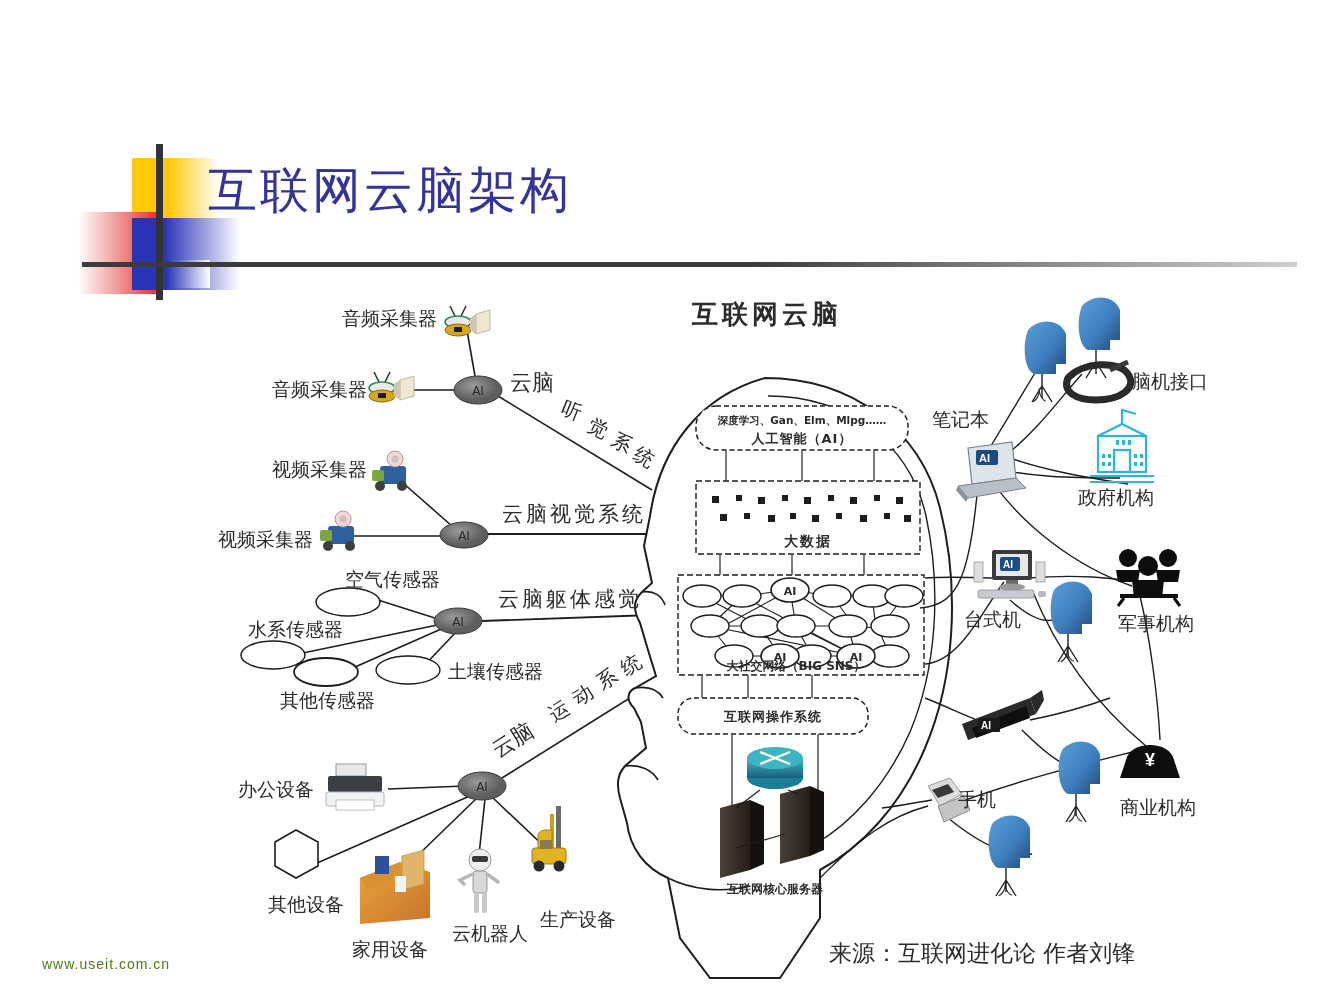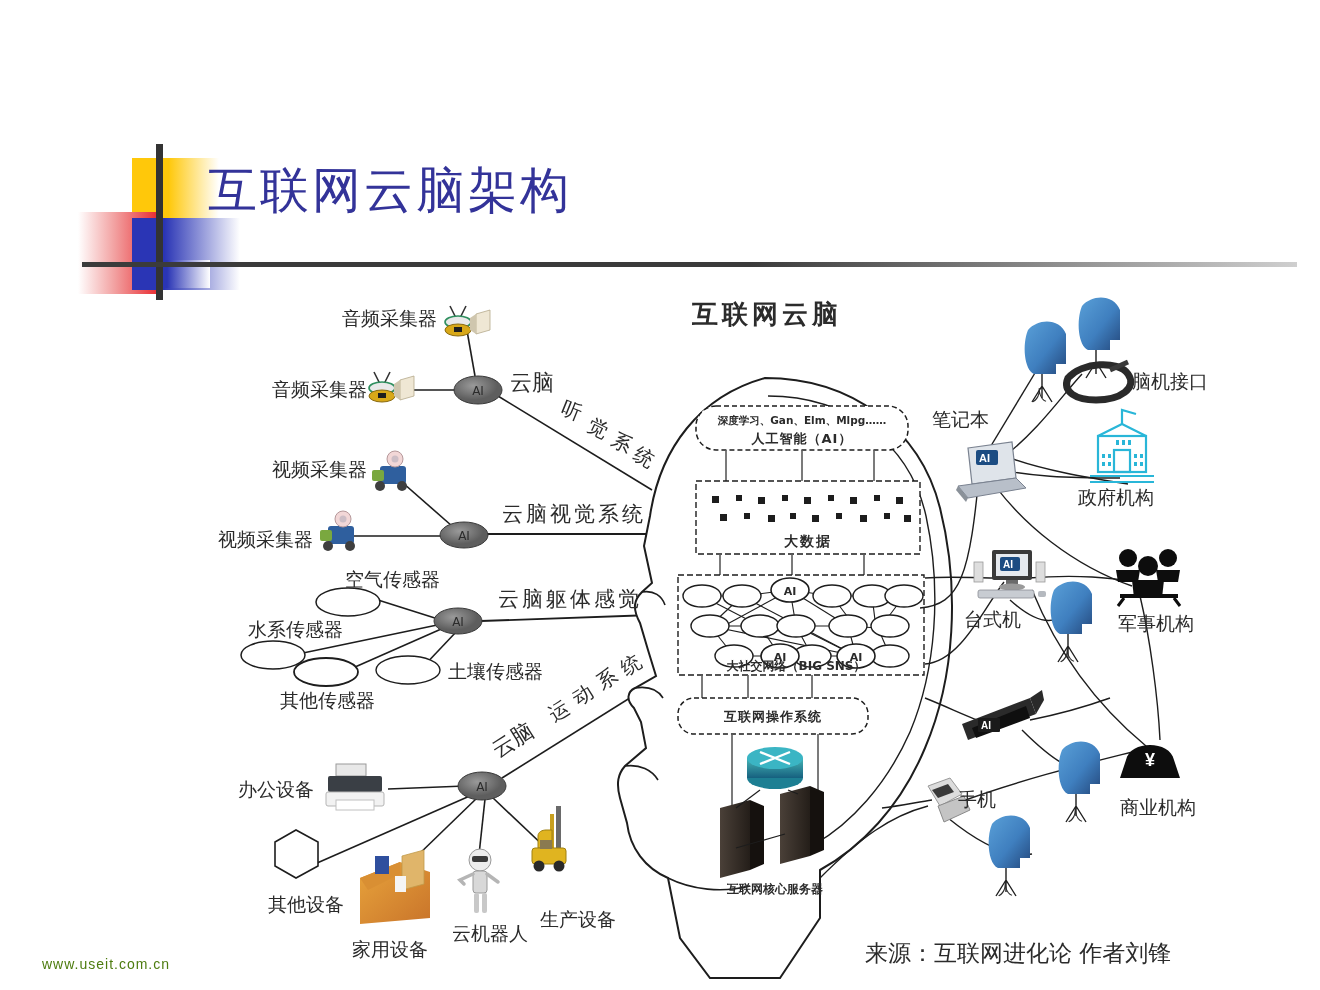--- a/index.html
+++ b/index.html
@@ -48,21 +48,21 @@
 
   
   #diagram { position: absolute; left: 0; top: 278px; width: 1320px; height: 712px; }
   #diagram svg { display: block; }
 
   .cn { font-family: "DejaVu Sans", "Liberation Sans", sans-serif; fill: #2b2b2b; }
   .lbl { font-size: 19px; }
   .lbl-sm { font-size: 15px; }
 
   #footer-source {
-    position: absolute; left: 845px; top: 938px;
+    position: absolute; left: 809px; top: 938px;
     font-size: 23px; color: #2b2b2b; white-space: nowrap;
     font-family: "DejaVu Sans", "Liberation Sans", sans-serif;
   }
   #watermark {
     position: absolute; left: 22px; top: 956px;
     font-size: 14px; color: #4d7c0f; letter-spacing: 1px;
     font-family: "Liberation Sans", sans-serif;
   }
 </style>
 </head>

